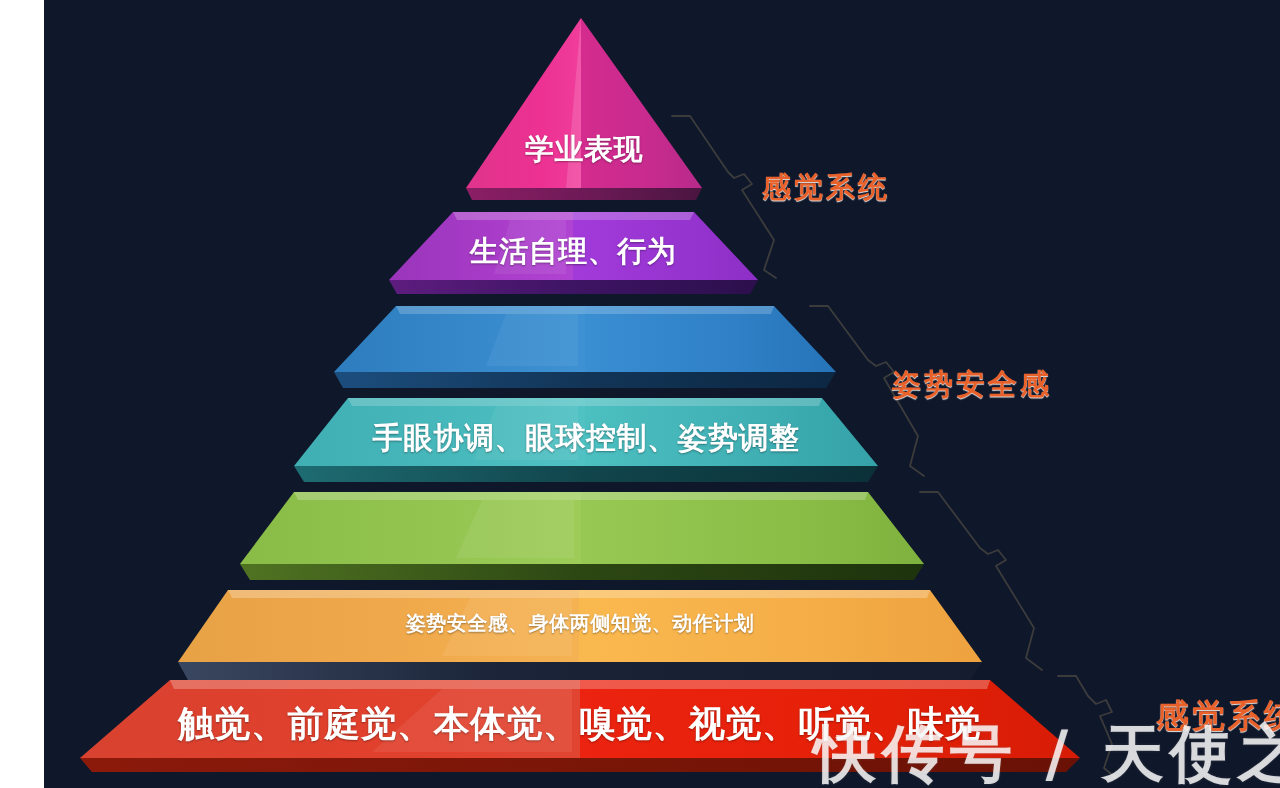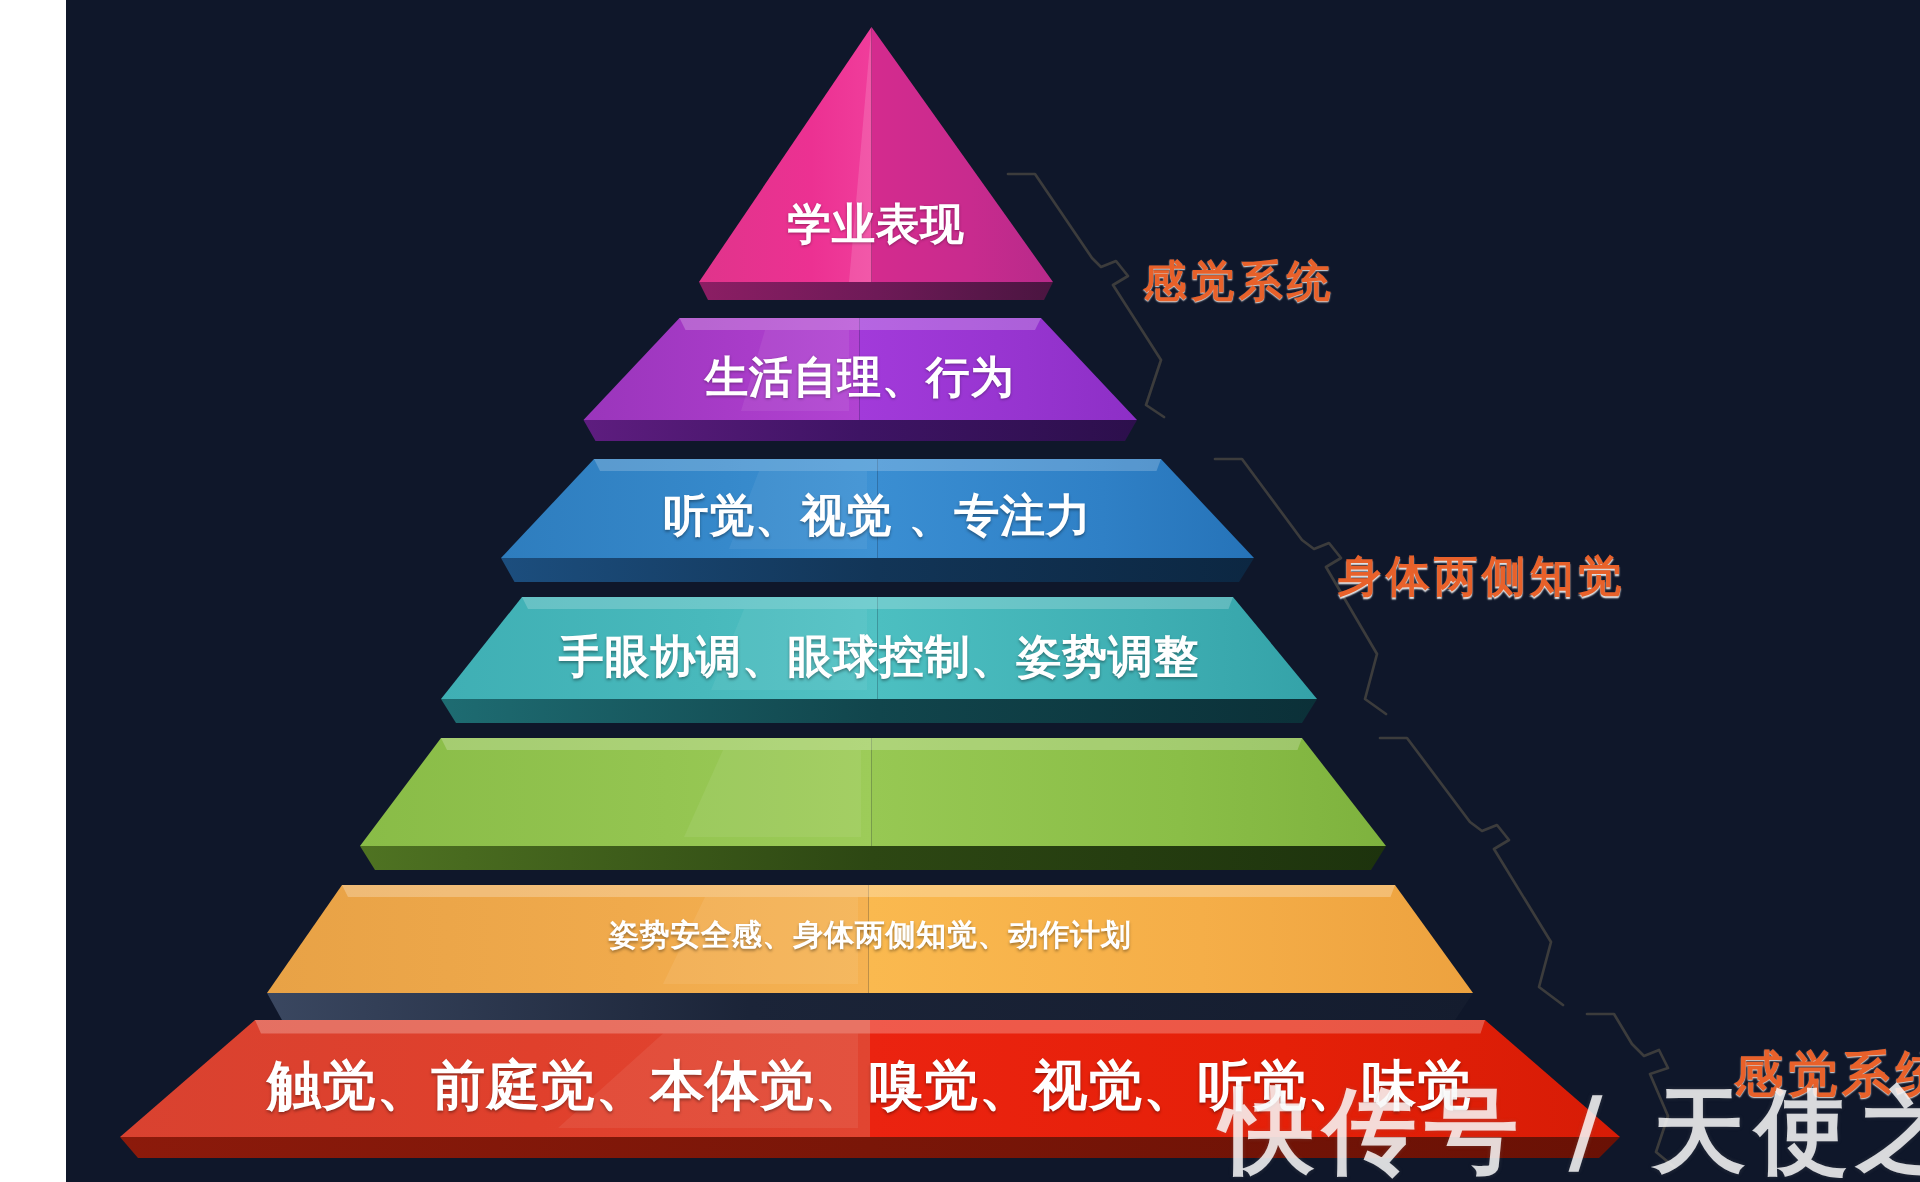--- a/index.html
+++ b/index.html
@@ -169,21 +169,20 @@
             <stop offset="50%" stop-color="#123557"></stop>
             <stop offset="100%" stop-color="#0C2742"></stop>
           </linearGradient>
         </defs>
         <polygon points="70,6 259,6 259,72 8,72" fill="url(#g3l)"></polygon>
         <polygon points="259,6 448,6 510,72 259,72" fill="url(#g3r)"></polygon>
         <polygon points="70,6 448,6 445,14 74,14" fill="rgba(255,255,255,0.20)"></polygon>
         <polygon points="8,72 510,72 500,88 17,88" fill="url(#g3base)"></polygon>
         <polygon points="180,14 252,14 252,66 160,66" fill="rgba(255,255,255,0.06)"></polygon>
       </svg>
-      <div class="tier-label" style="top:24px; font-size:30px;">听觉、视觉 、专注力</div>
     </div>
 
     <div class="tier" style="left:242px; top:392px; width:600px; height:100px;">
       <svg width="600" height="100" viewBox="0 0 600 100">
         <defs>
           <linearGradient id="g4l" x1="0" y1="0" x2="1" y2="0">
             <stop offset="0%" stop-color="#3FAFB4"></stop>
             <stop offset="60%" stop-color="#48B9BC"></stop>
             <stop offset="100%" stop-color="#51C2C4"></stop>
           </linearGradient>
@@ -297,21 +296,21 @@
       <path d="M6 4 L24 4 L62 60 L68 66 L78 62 L86 72 L76 78 L108 128 L98 158 L110 166" fill="none" stroke="#3c3c3c" stroke-width="1.8" stroke-linejoin="round" stroke-linecap="round"></path>
     </svg>
   </div>
   <div class="side-label" style="left:718px; top:168px; font-size:29px;">感觉系统</div>
 
   <div class="brace" style="left:762px; top:302px; width:130px; height:190px;">
     <svg width="130" height="190" viewBox="0 0 130 190">
       <path d="M4 4 L22 4 L62 58 L70 64 L80 60 L88 70 L78 76 L112 134 L104 164 L118 174" fill="none" stroke="#3c3c3c" stroke-width="1.8" stroke-linejoin="round" stroke-linecap="round"></path>
     </svg>
   </div>
-  <div class="side-label" style="left:848px; top:365px; font-size:29px;">身体两侧知觉</div>
+  <div class="side-label" style="left:848px; top:365px; font-size:29px;">姿势安全感</div>
 
   <div class="brace" style="left:872px; top:488px; width:140px; height:200px;">
     <svg width="140" height="200" viewBox="0 0 140 200">
       <path d="M4 4 L22 4 L64 60 L72 66 L82 62 L90 72 L80 78 L118 140 L110 170 L126 182" fill="none" stroke="#3c3c3c" stroke-width="1.8" stroke-linejoin="round" stroke-linecap="round"></path>
     </svg>
   </div>
 
   <div class="brace" style="left:1010px; top:672px; width:80px; height:110px;">
     <svg width="80" height="110" viewBox="0 0 80 110">
       <path d="M4 4 L22 4 L34 24 L42 32 L52 28 L58 40 L46 44 L58 72 L50 96 L62 106" fill="none" stroke="#3c3c3c" stroke-width="1.8" stroke-linejoin="round" stroke-linecap="round"></path>

